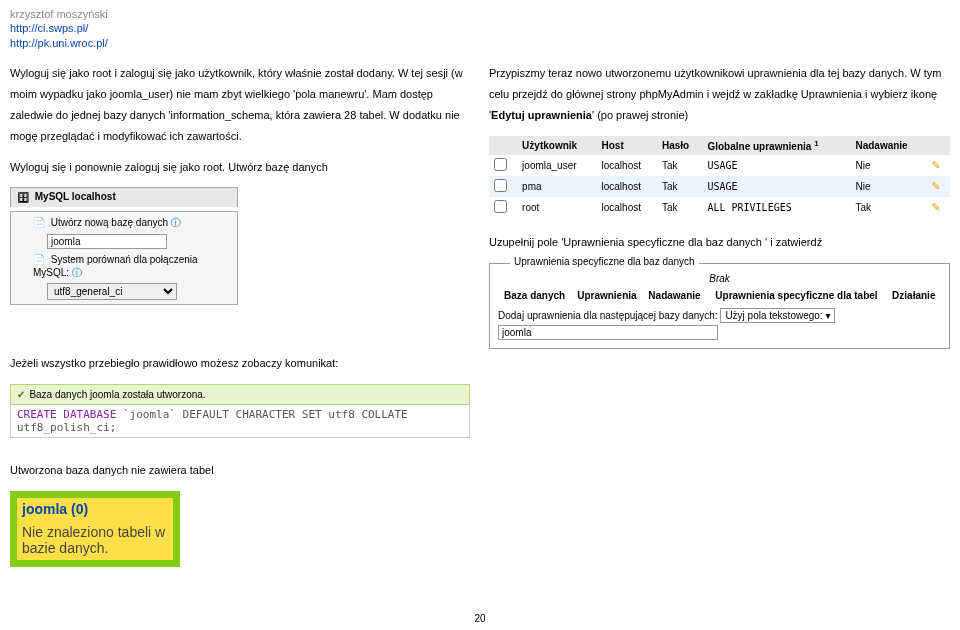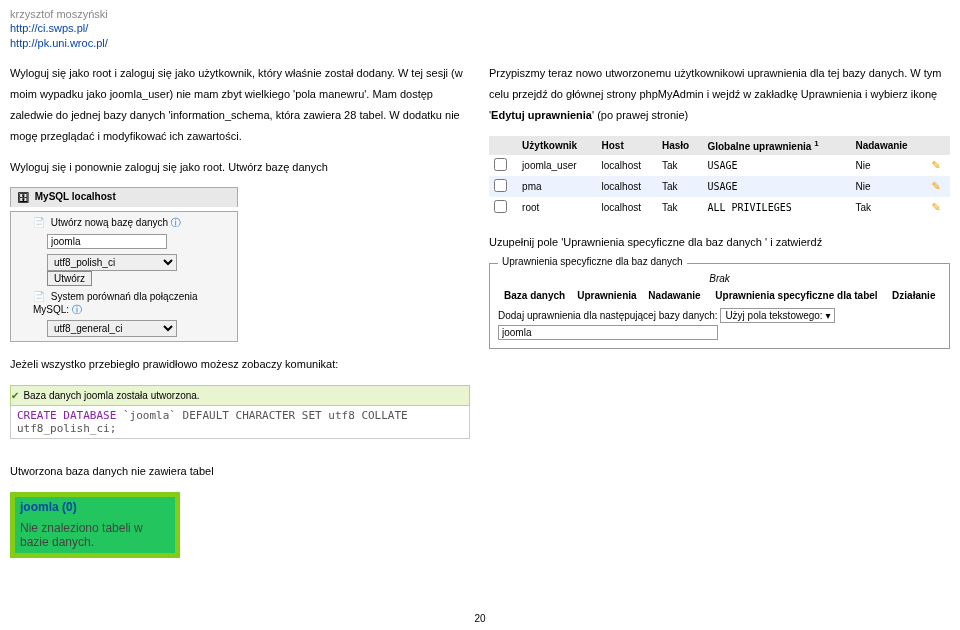--- a/index.html
+++ b/index.html
@@ -34,32 +34,32 @@
 
   table.users { border-collapse: collapse; width: 100%; font-size: 10px; }
   table.users th { background: #e8e8e8; text-align: left; padding: 3px 5px; font-weight: bold; }
   table.users td { padding: 3px 5px; }
   table.users tr.alt { background: #edf3fe; }
   table.users tr.ev { background: #fff; }
   .mono { font-family: monospace; font-size: 10px; }
   .ed-ico { color: #f0a000; font-size: 11px; }
 
   .fieldset { border: 1px solid #999; padding: 6px 8px 8px 8px; position: relative; margin-top: 6px; font-size: 10px; }
-  .fieldset .legend { position: absolute; top: -8px; left: 8px; background: #fff; padding: 0 4px; font-size: 10px; }
+  .fieldset .legend { position: absolute; top: -8px; left: 20px; background: #fff; padding: 0 4px; font-size: 10px; }
   .fieldset table.privs { width: 100%; border-collapse: collapse; font-size: 10px; }
   .fieldset table.privs th { text-align: center; font-weight: bold; padding: 3px 4px; }
   .fieldset table.privs td { text-align: center; padding: 3px 4px; }
   .right { text-align: right; }
 
-  .msg-bar { border: 1px solid #b5d77b; background: #e8f5d0; padding: 4px 0; font-size: 10px; display: flex; align-items: center; gap: 4px; }
+  .msg-bar { border: 1px solid #b5d77b; background: #e8f5d0; padding: 4px 6px; font-size: 10px; display: flex; align-items: center; gap: 4px; }
   .msg-bar .ok::before { content: "✔"; color: #3a7a10; }
   .sql { font-family: monospace; font-size: 11px; color: #555; padding: 3px 6px; border: 1px solid #ccc; border-top: none; }
   .sql .kw { color: #8822aa; }
 
-  .sidebar-box { border: 5px solid #84cc16; background: #22c55e; width: 170px; font-size: 12px; }
+  .sidebar-box { border: 7px solid #84cc16; background: #fde047; width: 170px; font-size: 14px; }
   .sidebar-box .sb-head { padding: 3px 5px; font-weight: bold; }
   .sidebar-box .sb-body { padding: 4px 5px; color: #444; }
   .sidebar-box .sb-link { color: #0645ad; text-decoration: none; }
 
   .note { font-size: 8px; vertical-align: super; }
   .pagenum { position: absolute; bottom: 6px; left: 50%; transform: translateX(-50%); font-size: 10px; }
 </style>
 </head>
 <body>
 
@@ -79,26 +79,20 @@
         <span>MySQL localhost</span>
       </div>
       <div class="panel">
         <div style="margin-bottom:4px;">
           <span class="ico lb-ico"></span>
           <span>Utwórz nową bazę danych</span>
           <span style="color:#06c;">ⓘ</span>
         </div>
         <div style="margin-left:14px; margin-bottom:5px;">
           <input type="text" style="width: 120px;" value="joomla">
-        </div>
-        <div style="margin-left:14px; margin-bottom:5px;">
-          <select style="width:130px;">
-            <option>utf8_polish_ci</option>
-          </select>
-          <button>Utwórz</button>
         </div>
         <div style="margin-bottom:3px;">
           <span class="ico lb-ico"></span>
           <span>System porównań dla połączenia MySQL:</span>
           <span style="color:#06c;">ⓘ</span>
         </div>
         <div style="margin-left:14px;">
           <select style="width:130px;">
             <option>utf8_general_ci</option>
           </select>

